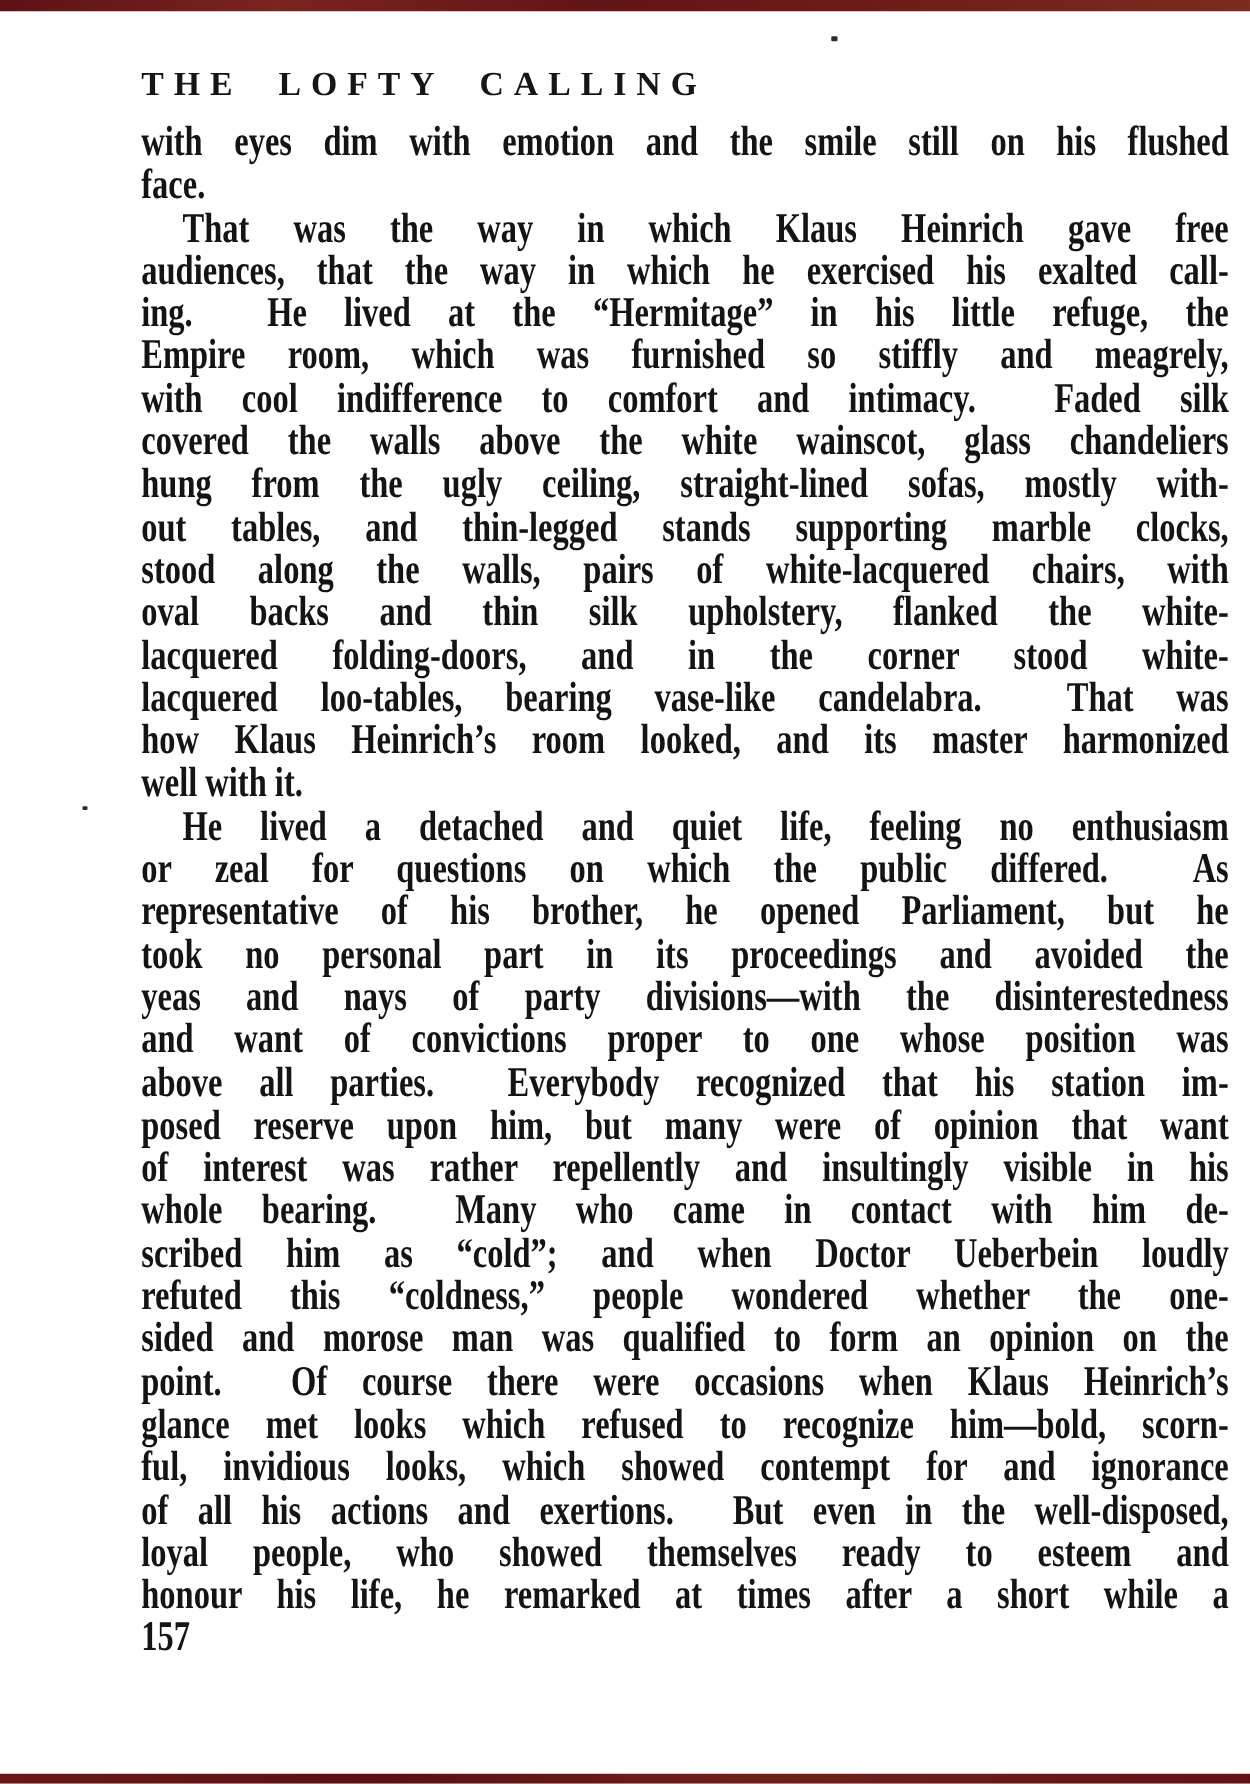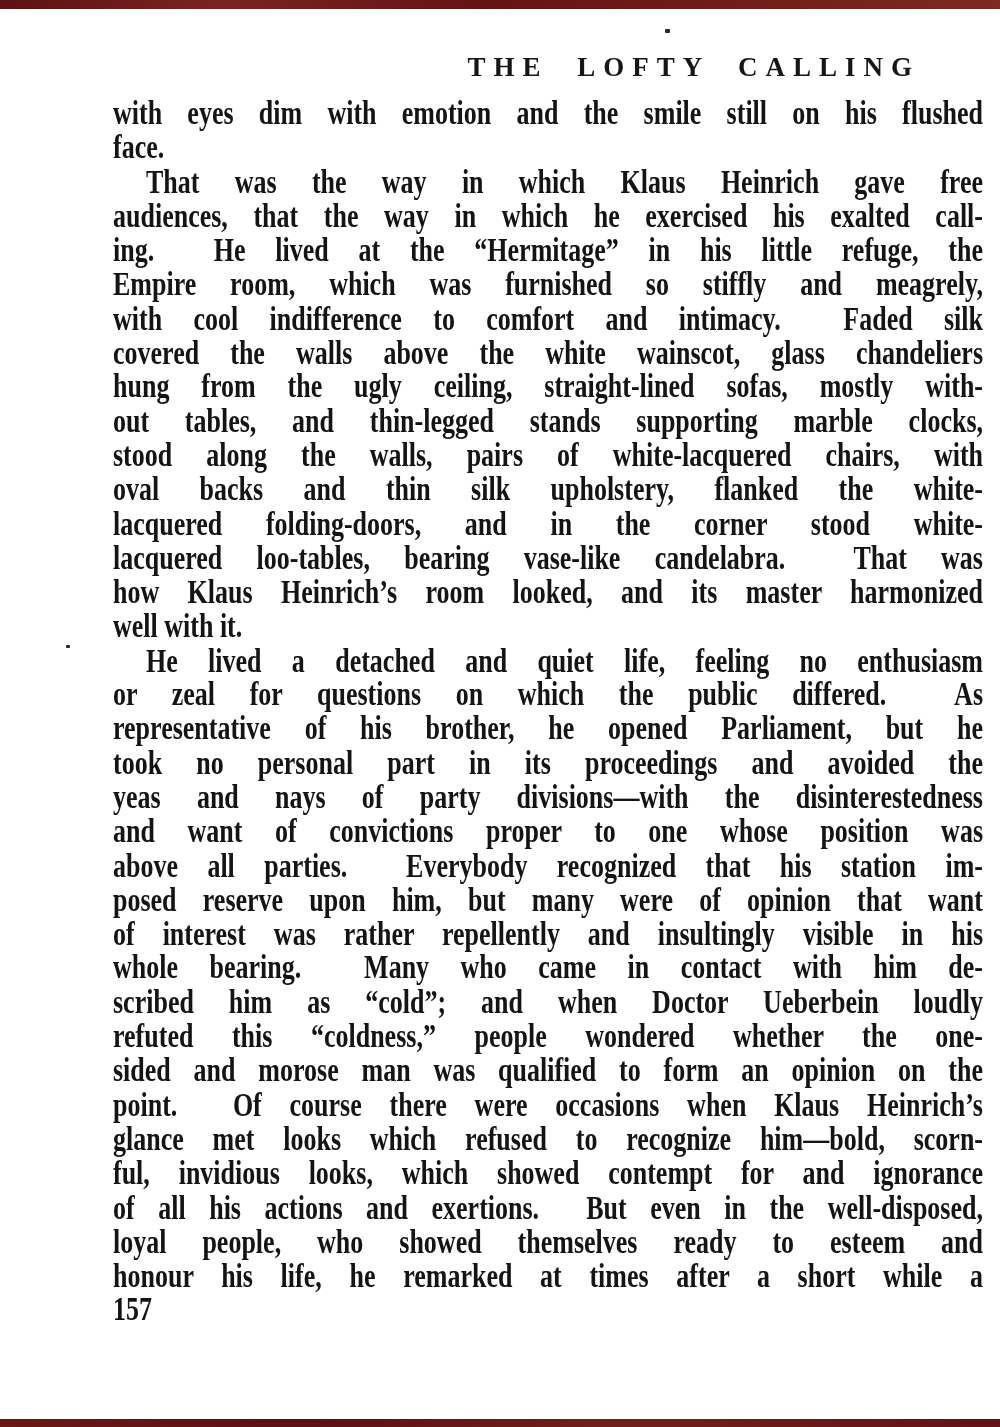--- a/index.html
+++ b/index.html
@@ -23,21 +23,21 @@
     background: linear-gradient(90deg, #5d1114 0%, #7a2420 22%, #641316 48%, #6f1c18 70%, #7d2a22 100%);
   }
   .scan-edge.bottom {
     bottom: 0; height: 8px;
     background: linear-gradient(90deg, #6a1817 0%, #5c1013 30%, #70201c 62%, #621215 100%);
   }
   .running-header {
     position: absolute;
     left: 113px; top: 52px; width: 807px;
     margin: 0;
-    text-align: right;
+    text-align: left;
     font-size: 27px;
     font-weight: 700;
     color: #161616;
     letter-spacing: 8px;
     word-spacing: 14px;
     line-height: 30px;
     white-space: nowrap;
   }
   .body-col {
     position: absolute;

